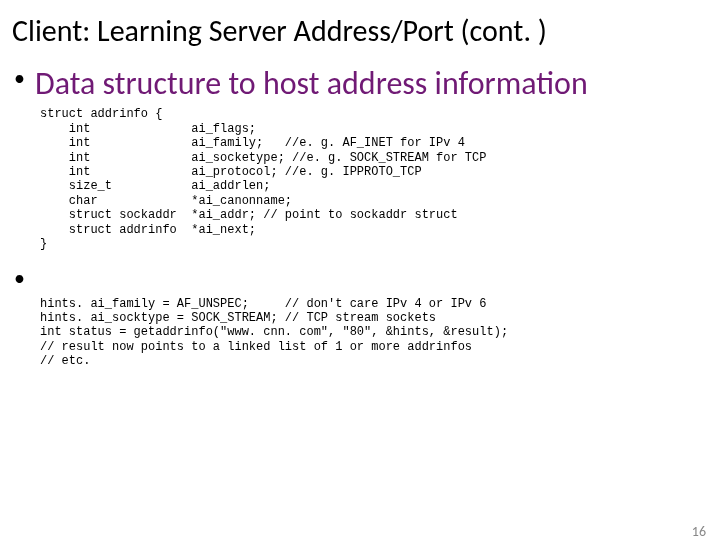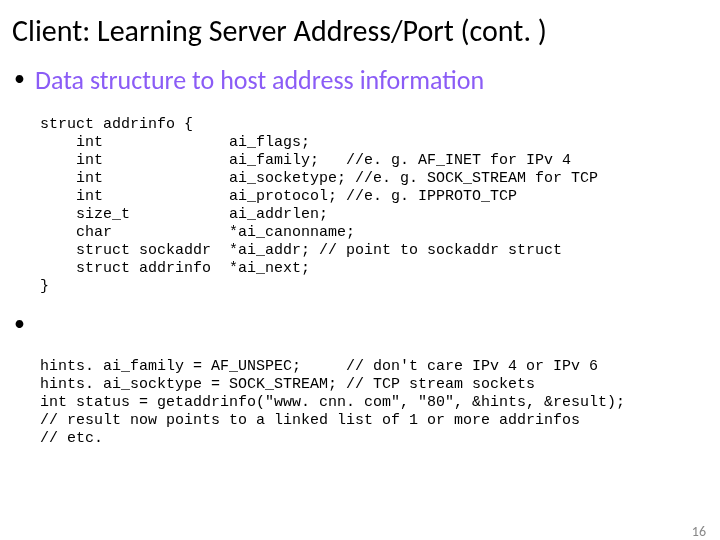--- a/index.html
+++ b/index.html
@@ -34,31 +34,31 @@
     margin-bottom: 4px;
   }
   .bullet .dot {
     color: #000;
     font-size: 22px;
     line-height: 1.2;
     margin-right: 10px;
     margin-top: 1px;
   }
   .bullet .text {
-    font-size: 26px;
+    font-size: 32px;
     line-height: 1.2;
-    color: #8b5cf6;
+    color: #701a75;
   }
   pre.code {
     font-family: "Courier New", Courier, monospace;
-    font-size: 15px;
+    font-size: 12px;
     line-height: 1.2;
     color: #000;
     white-space: pre;
-    margin: 20px 0 14px 28px;
+    margin: 4px 0 14px 28px;
   }
   .page-num {
     position: absolute;
     right: 14px;
     bottom: 0;
     font-size: 14px;
     color: #888;
     font-family: Calibri, Arial, sans-serif;
   }
 </style>

